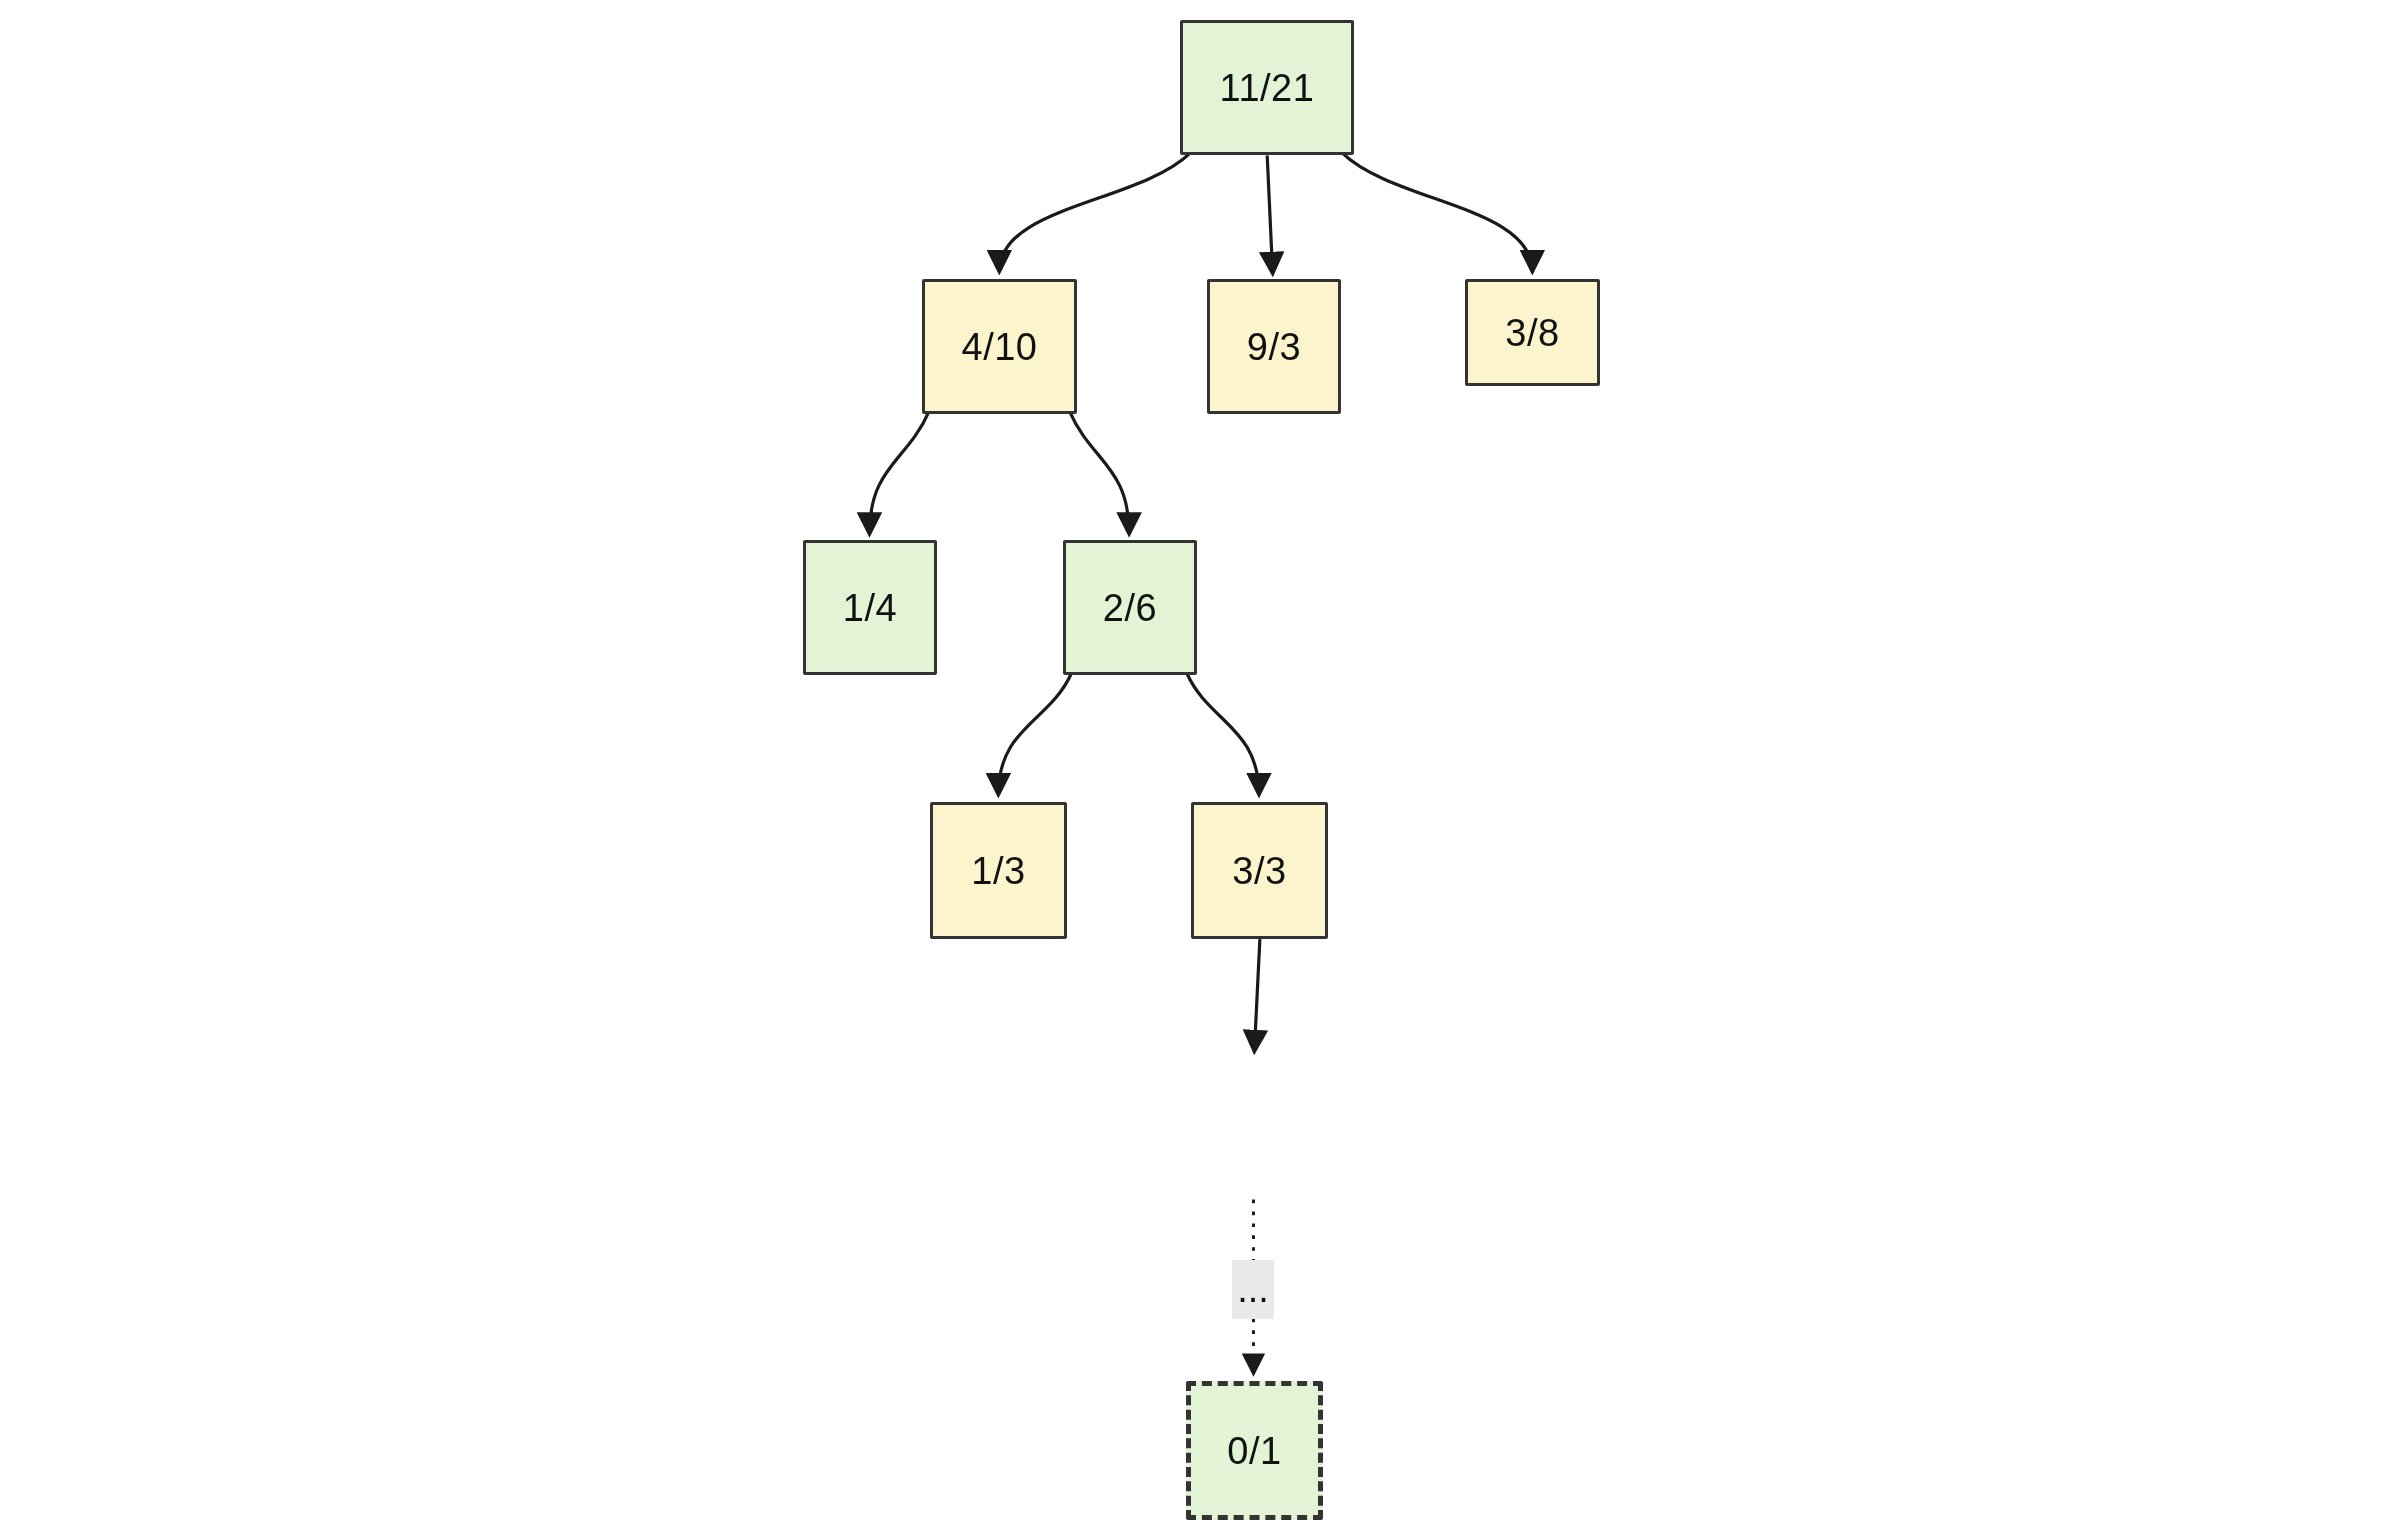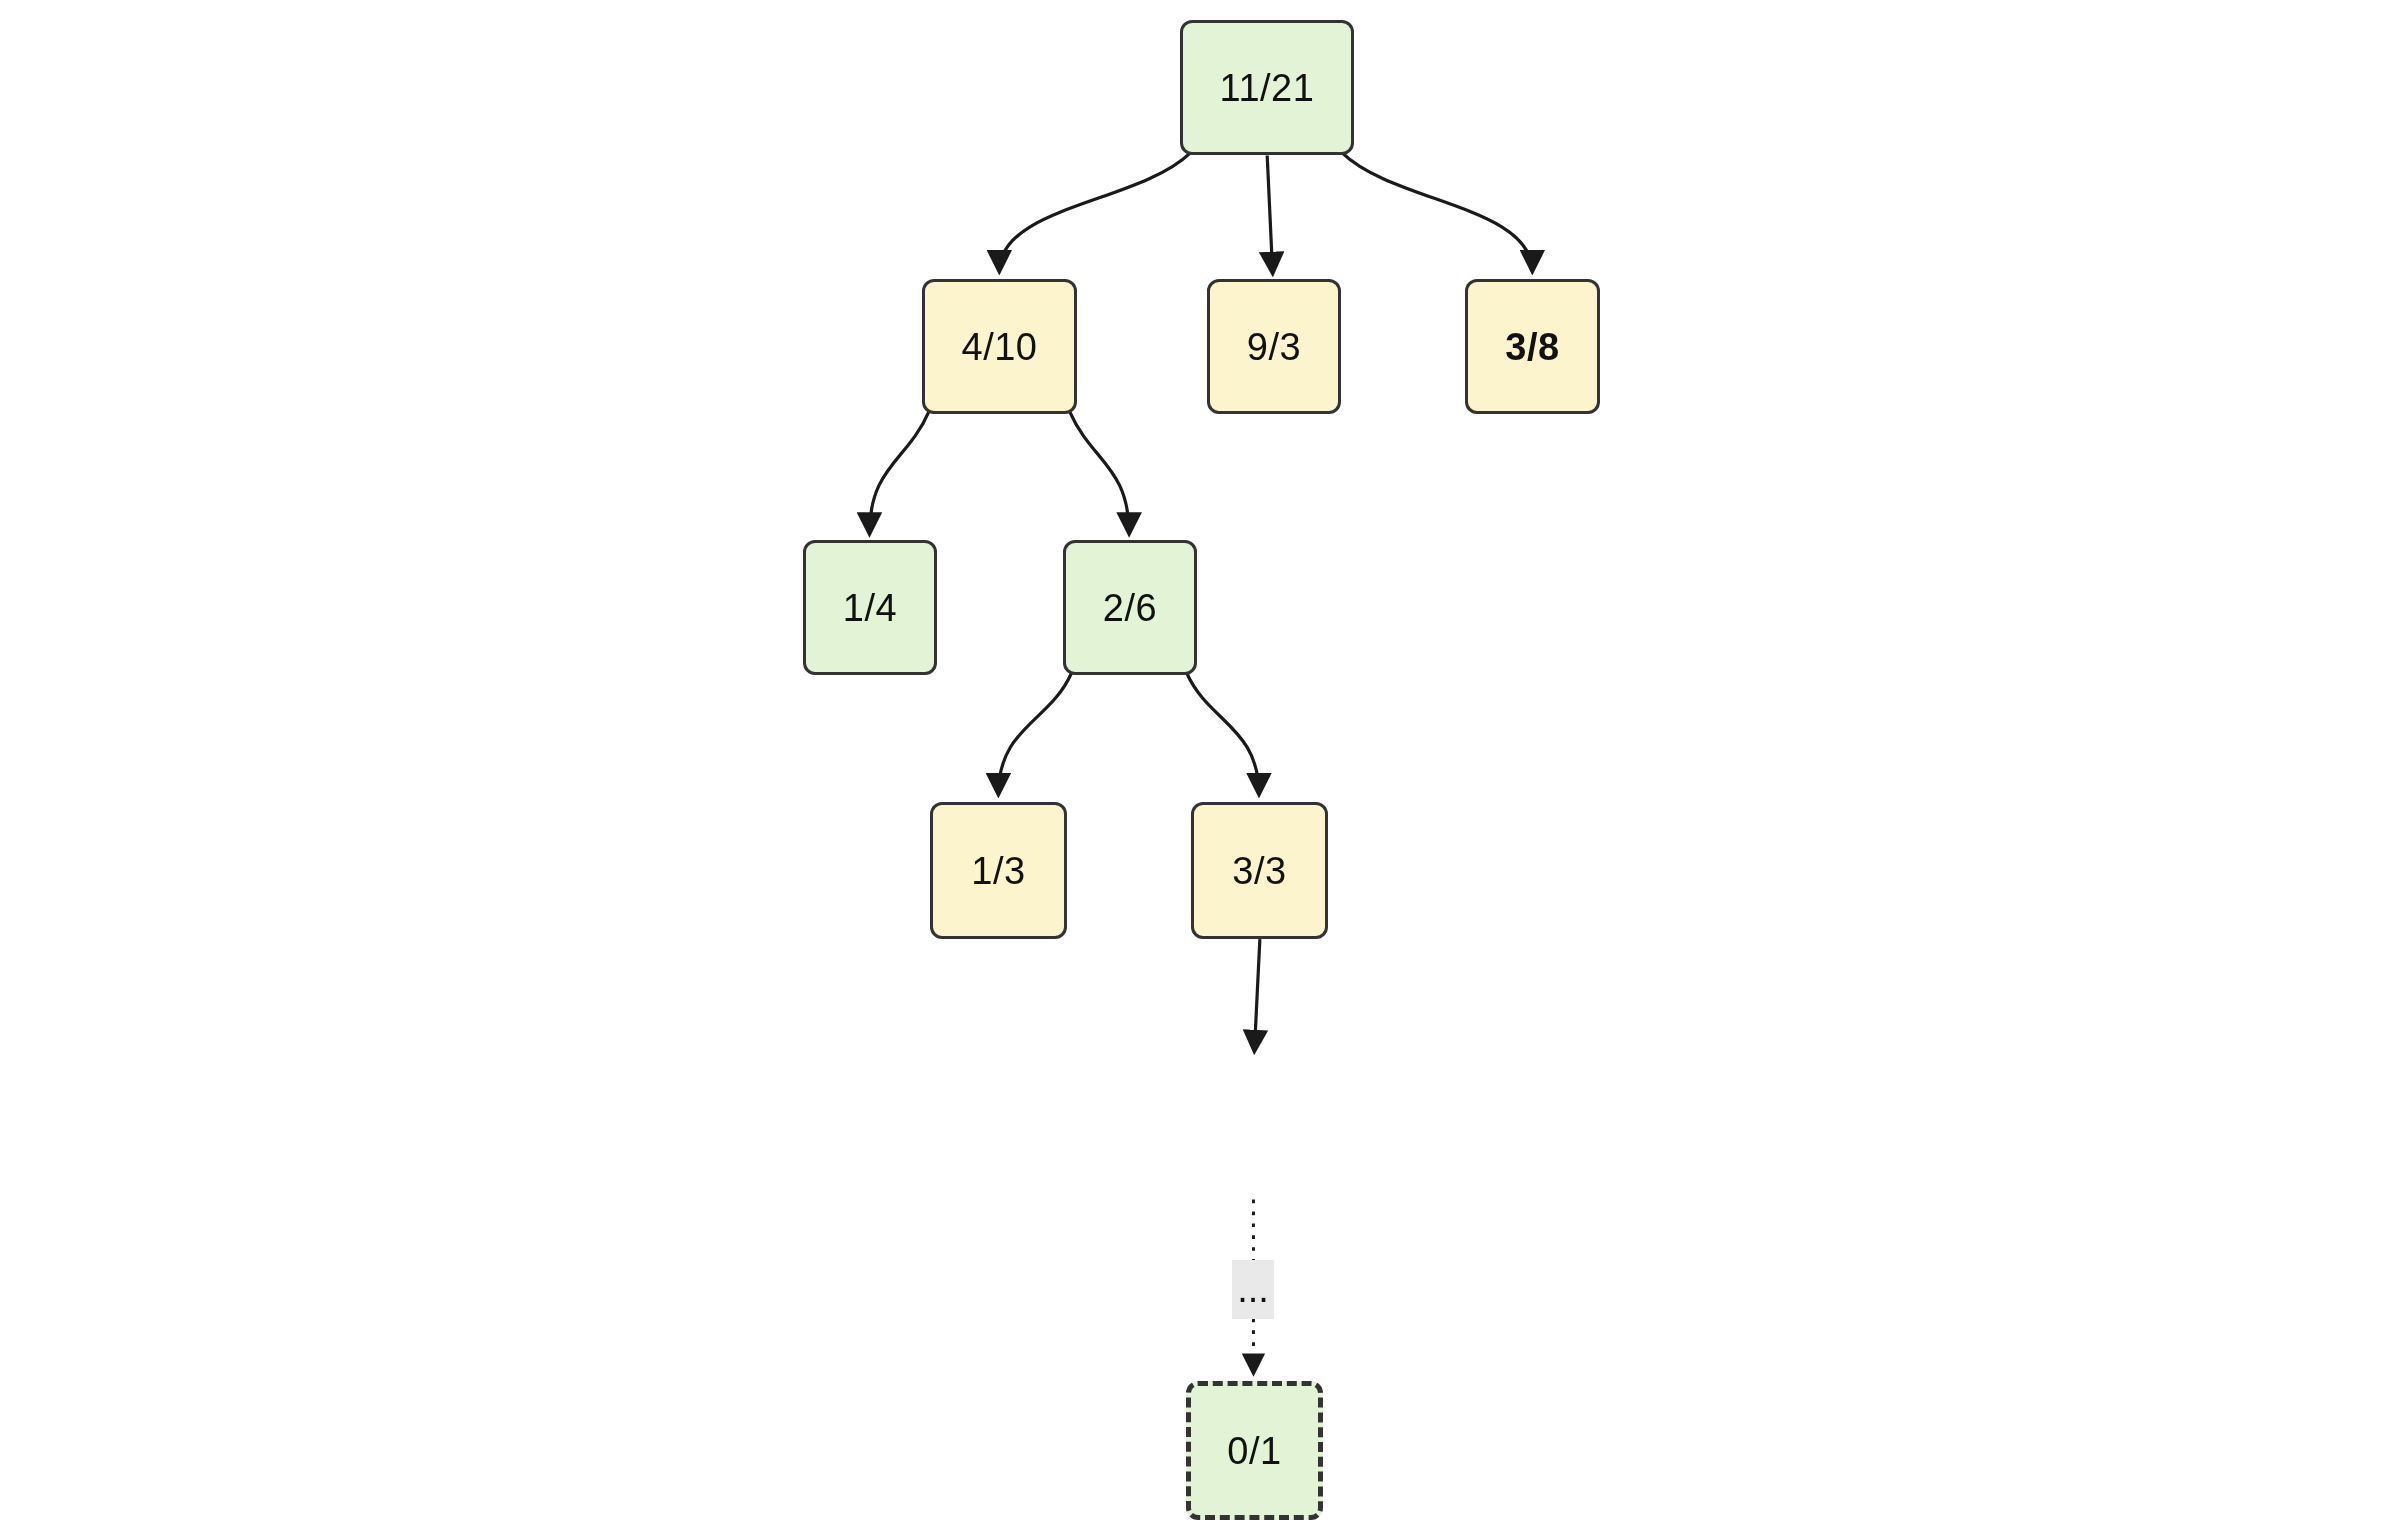--- a/index.html
+++ b/index.html
@@ -34,21 +34,21 @@
   .arrow-fill { fill: var(--edge); stroke: none; }
   .node {
     position: absolute;
     box-sizing: border-box;
     display: flex;
     align-items: center;
     justify-content: center;
     font-size: 38px;
     line-height: 1;
     color: var(--text);
-    border-radius: 12px;
+    border-radius: 2px;
     letter-spacing: 0.5px;
   }
   .node.green  { background: var(--green); }
   .node.yellow { background: var(--yellow); }
   .node.solid  { border: 3.7px solid var(--border); }
   .node.dashed { border: 5.5px dashed var(--border); }
   .edge-label {
     position: absolute;
     left: 1232px; top: 1260px;
     width: 42px; height: 59px;
@@ -81,21 +81,21 @@
     <path class="edge" d="M 1378 1027 L 1372 1150" marker-end="url(#arrowhead)"></path>
     <path class="edge dotted" d="M 1371 1312 L 1371 1502" marker-end="url(#arrowhead)"></path>
   </svg>
 
   <div class="node green solid" style="left:1180px; top:20px;   width:174px; height:135px;">11/21</div>
 
   <div class="node yellow solid" style="left:922px; top:279px;  width:155px; height:135px;">4/10</div>
 
   <div class="node yellow solid" style="left:1207px; top:279px;  width:134px; height:135px;">9/3</div>
 
-  <div class="node yellow solid" style="left:1465px; top:279px;  width:135px; height:135px;font-weight:bold;">3/8</div>
+  <div class="node yellow solid" style="left:1465px; top:279px;  width:135px; height:107px;">3/8</div>
 
   <div class="node green solid" style="left:803px;  top:540px;  width:134px; height:135px;">1/4</div>
 
   <div class="node green solid" style="left:1063px; top:540px;  width:134px; height:135px;">2/6</div>
 
   <div class="node yellow solid" style="left:930px; top:802px;  width:137px; height:137px;">1/3</div>
 
   <div class="node yellow solid" style="left:1191px; top:802px;  width:137px; height:137px;">3/3</div>
 
 

